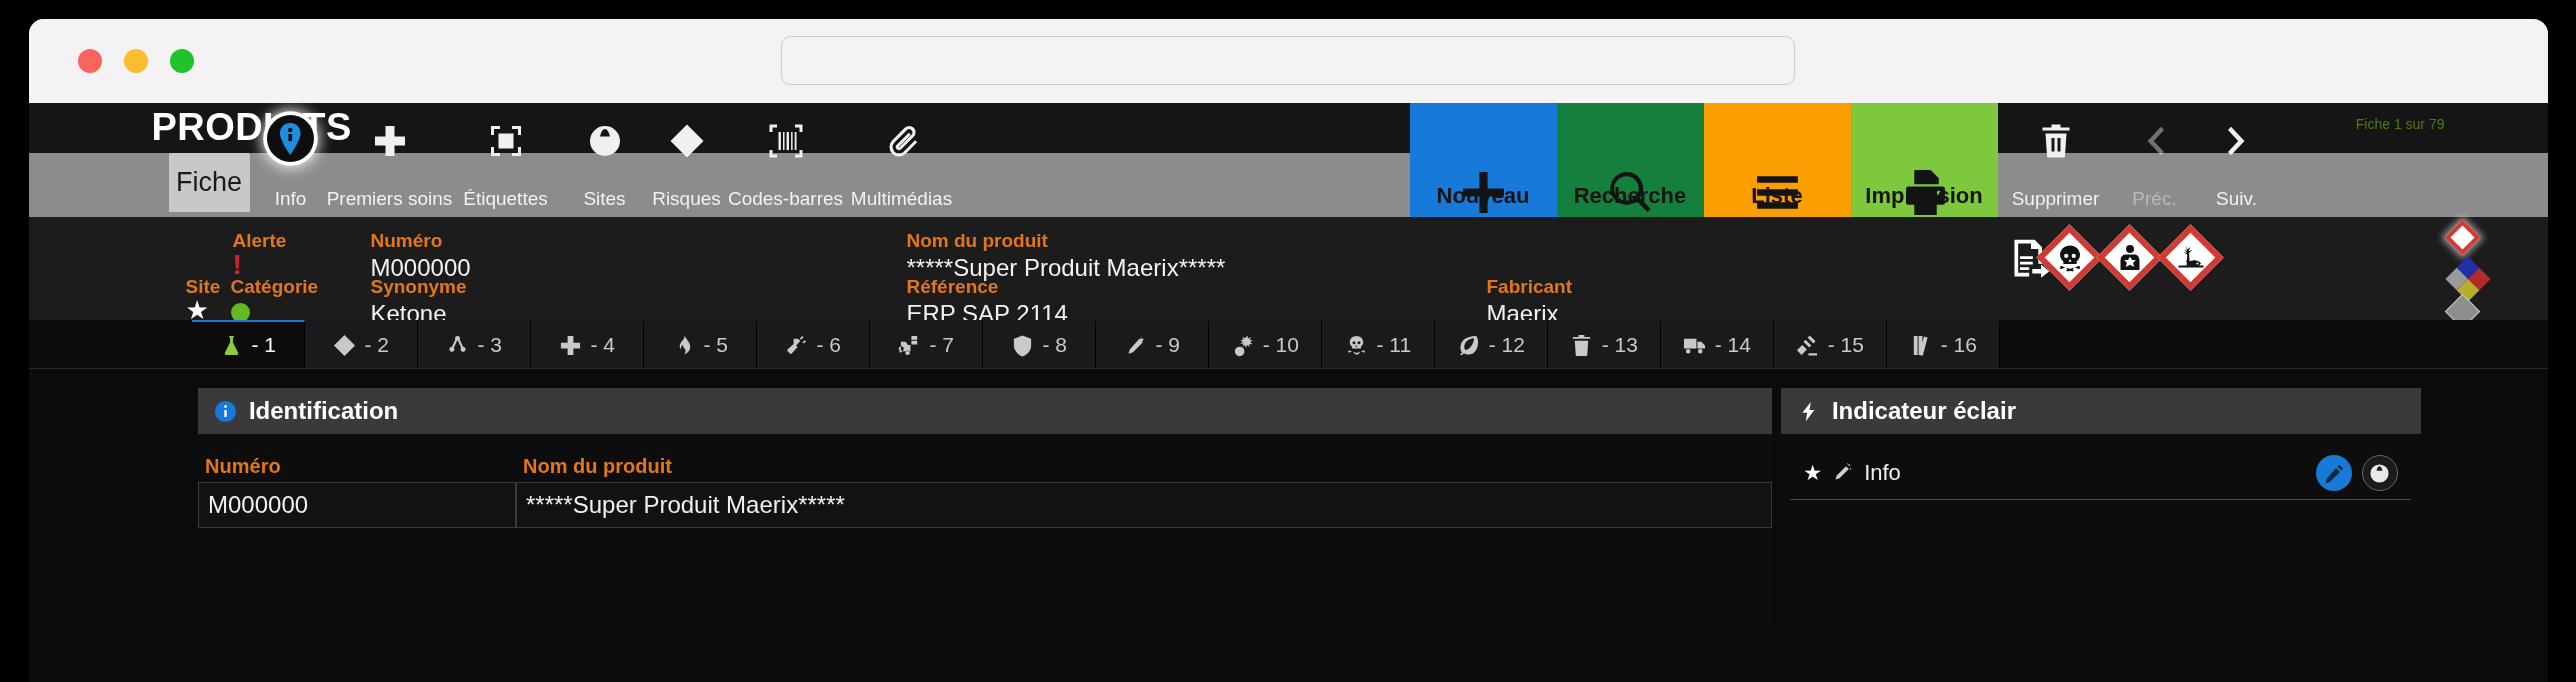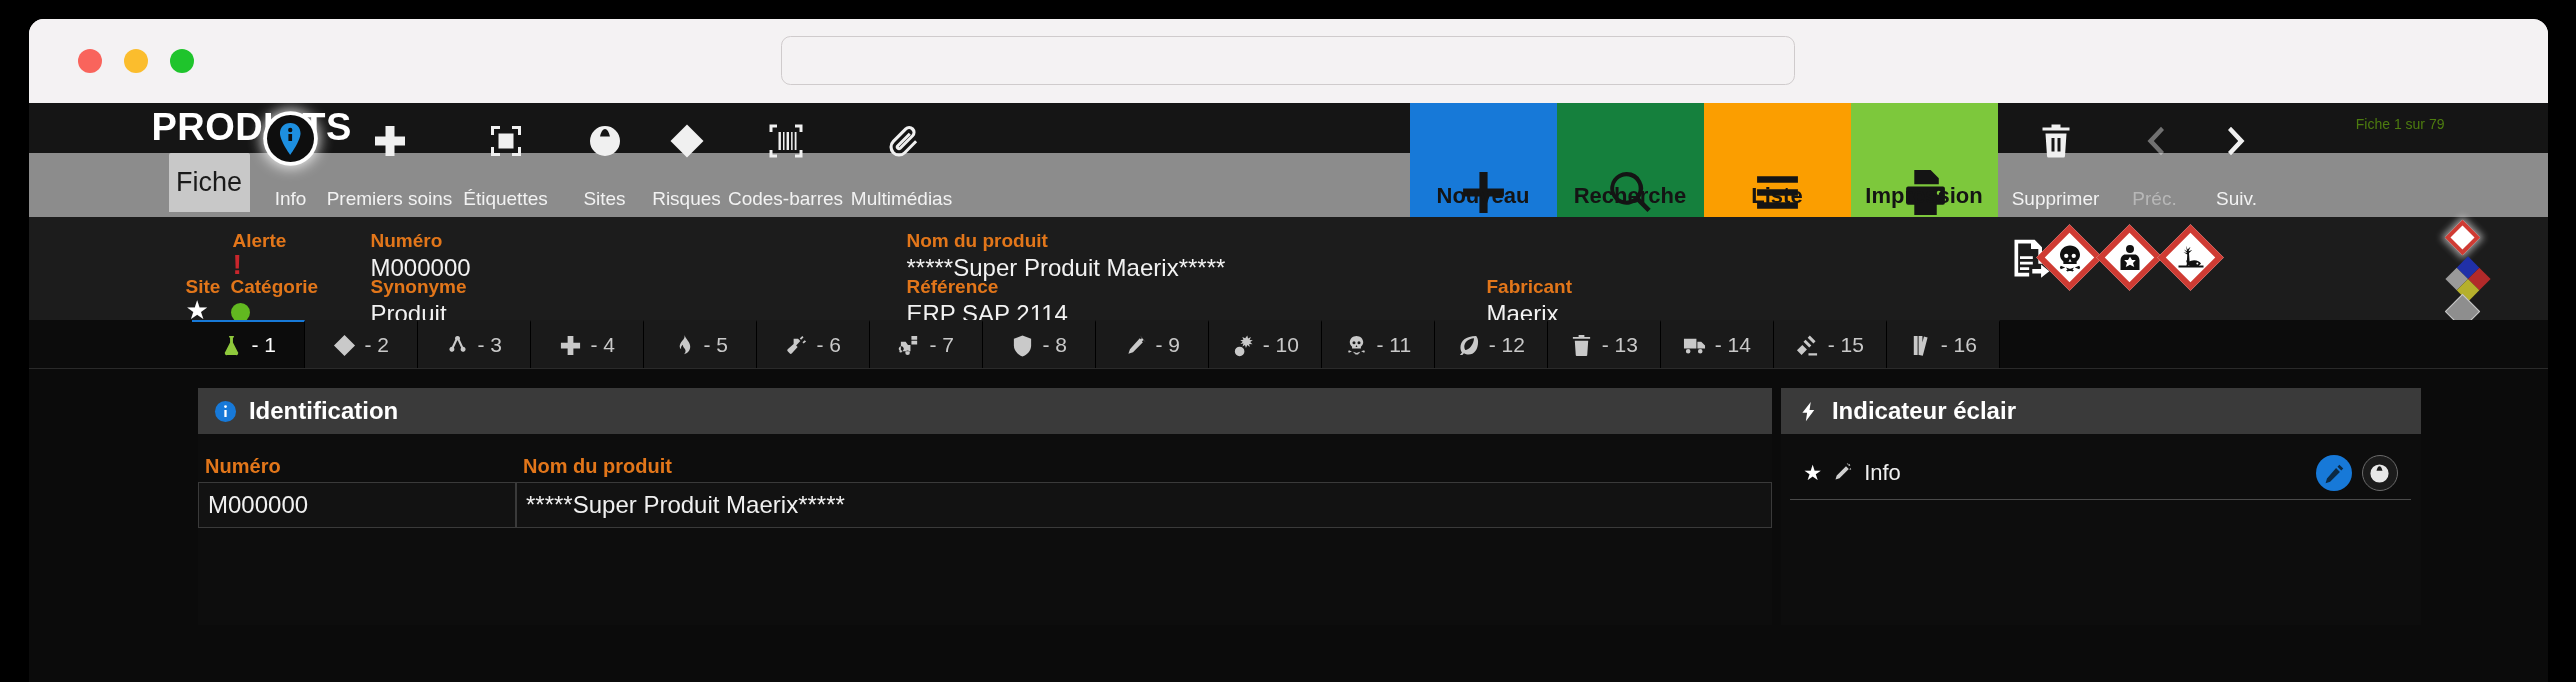--- a/index.html
+++ b/index.html
@@ -513,21 +513,21 @@
         <div class="dot-green"></div>
       </div>
 
       <div class="lblfield" style="left:342px; top:13.3px;">
         <div class="fl-label">Numéro</div>
         <div class="fl-value">M000000</div>
       </div>
 
       <div class="lblfield" style="left:342px; top:59px;">
         <div class="fl-label">Synonyme</div>
-        <div class="fl-value">Produit</div>
+        <div class="fl-value">Ketone</div>
       </div>
 
       <div class="lblfield" style="left:878px; top:13.3px;">
         <div class="fl-label">Nom du produit</div>
         <div class="fl-value">*****Super Produit Maerix*****</div>
       </div>
 
       <div class="lblfield" style="left:878px; top:59px;">
         <div class="fl-label">Référence</div>
         <div class="fl-value">ERP SAP 2114</div>

